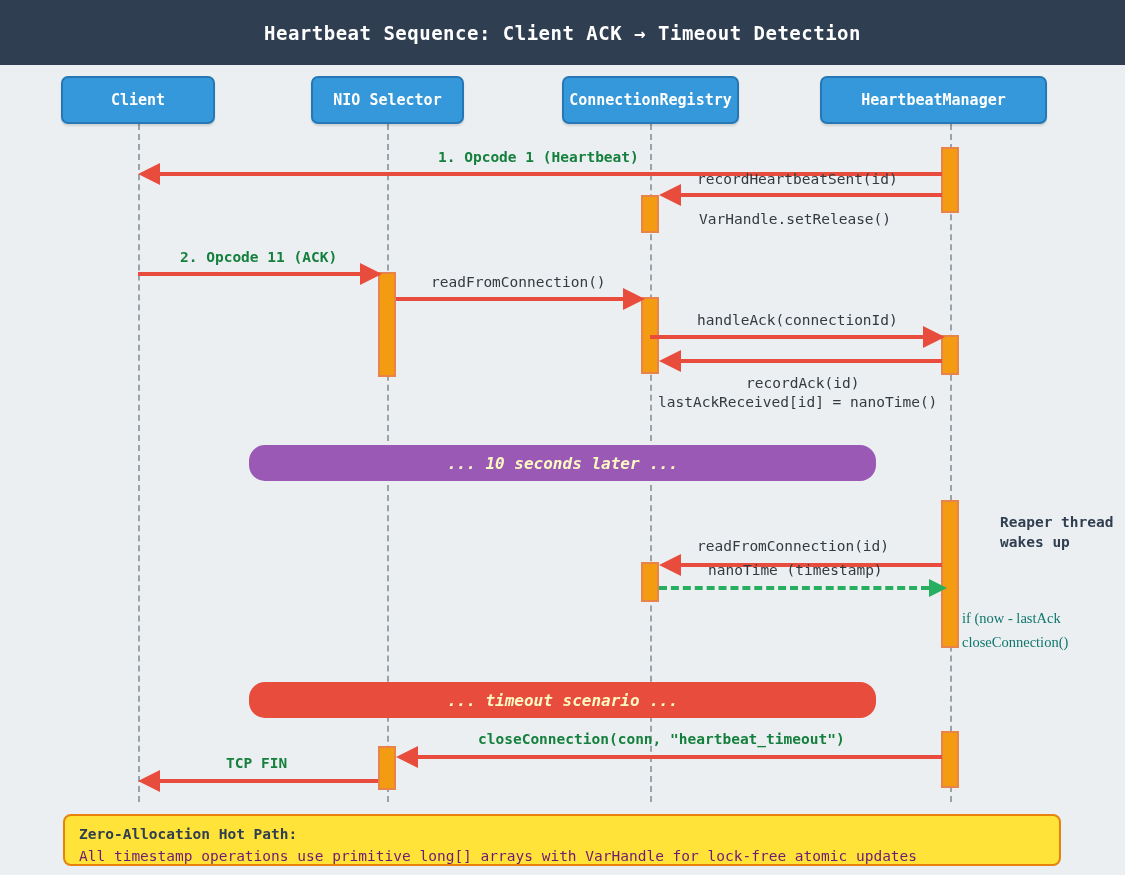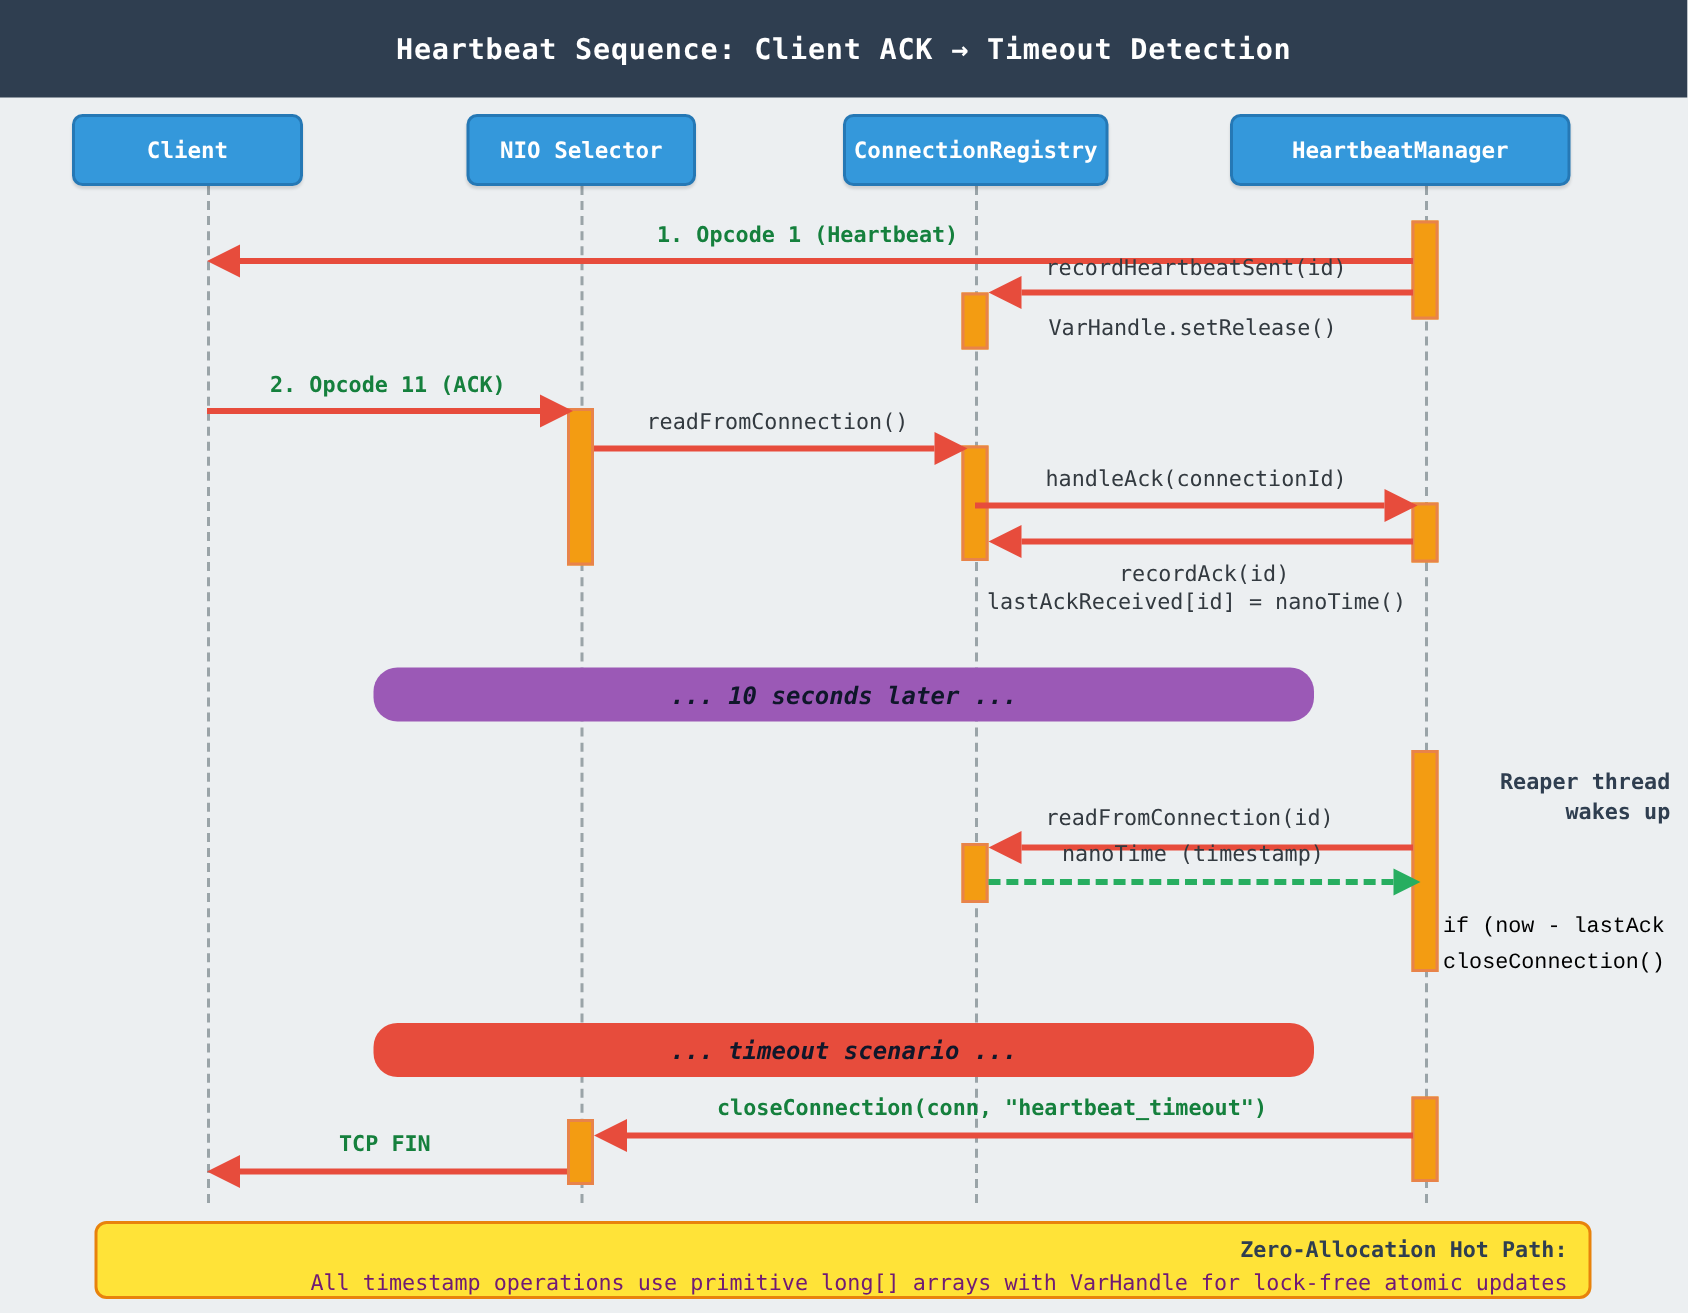--- a/index.html
+++ b/index.html
@@ -2,21 +2,21 @@
 <html><head>
 <meta charset="utf-8">
 <style>
   * { box-sizing: border-box; margin: 0; padding: 0; }
   html, body {
     width: 1125px; height: 875px;
     background: #eceff1;
     font-family: "DejaVu Sans Mono", monospace;
     overflow: hidden;
   }
-  #diagram-root { position: relative; width: 1125px; height: 875px; background: #eceff1; text-align: right; }
+  #diagram-root { position: relative; width: 1125px; height: 875px; background: #eceff1; }
 
   
   .title-bar {
     position: absolute; left: 0; top: 0; width: 1125px; height: 65px;
     background: #2f3e50;
     display: flex; align-items: center; justify-content: center;
   }
   .title-text {
     color: #ffffff; font-size: 19px; font-weight: bold;
     font-family: "DejaVu Sans Mono", monospace; letter-spacing: 0.5px;
@@ -69,37 +69,37 @@
     position: absolute; white-space: nowrap;
     font-family: "DejaVu Sans Mono", monospace;
     color: #333a40; font-size: 14.5px;
   }
   .msg-label.bold { font-weight: bold; color: #15803d; }
 
   
   .separator {
     position: absolute; height: 36px; border-radius: 16px;
     display: flex; align-items: center; justify-content: center;
-    color: #0f172a; font-size: 16px; font-weight: bold; font-style: italic;
+    color: #fef9c3; font-size: 16px; font-weight: bold; font-style: italic;
     font-family: "DejaVu Sans Mono", monospace;
   }
   .separator.purple { background: #9b59b6; }
   .separator.red    { background: #e74c3c; }
 
   
   .side-note {
     position: absolute; white-space: pre-line;
     font-family: "DejaVu Sans Mono", monospace;
     font-size: 14.5px; font-weight: bold; color: #2f3e50;
     line-height: 20px;
   }
   .code-note {
     position: absolute; white-space: pre-line;
-    font-family: Liberation Mono, monospace;
-    font-size: 14.5px; color: #000000; line-height: 24px;
+    font-family: Liberation Serif, serif;
+    font-size: 14.5px; color: #0f766e; line-height: 24px;
   }
 
   
   .note-box {
     position: absolute;
     background: #ffe338;
     border: 2px solid #e8820c;
     border-radius: 8px;
     padding: 8px 14px;
   }
@@ -119,21 +119,21 @@
 
   <div class="title-bar">
     <span class="title-text">Heartbeat Sequence: Client ACK → Timeout Detection</span>
   </div>
 
   <div class="lifeline" style="left:138px; top:124px; height:678px;"></div>
   <div class="lifeline" style="left:387px; top:124px; height:678px;"></div>
   <div class="lifeline" style="left:650px; top:124px; height:678px;"></div>
   <div class="lifeline" style="left:950px; top:124px; height:678px;"></div>
 
-  <div class="participant" style="left:48px; top:76px; width:154px;">
+  <div class="participant" style="left:61px; top:76px; width:154px;">
     <span>Client</span>
   </div>
   <div class="participant" style="left:311px; top:76px; width:153px;">
     <span>NIO Selector</span>
   </div>
   <div class="participant" style="left:562px; top:76px; width:177px;">
     <span>ConnectionRegistry</span>
   </div>
   <div class="participant" style="left:820px; top:76px; width:227px;">
     <span>HeartbeatManager</span>

